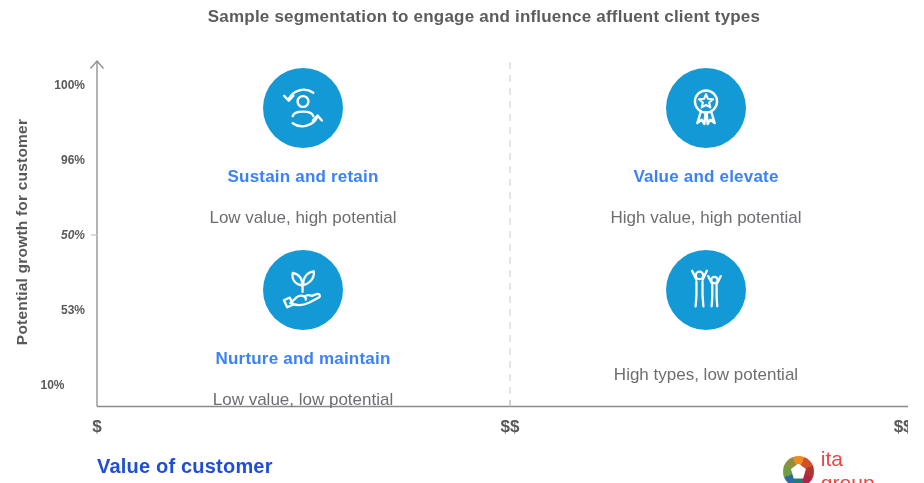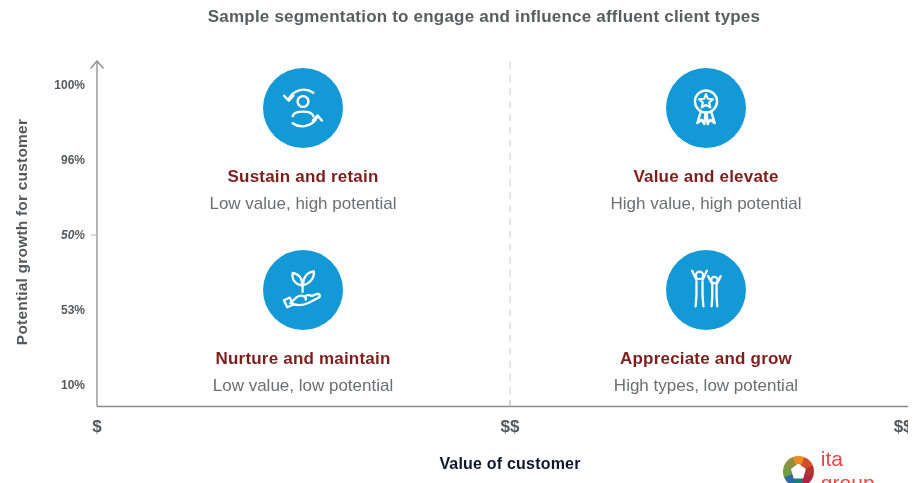--- a/index.html
+++ b/index.html
@@ -10,39 +10,39 @@
   .chart-title{
     position:absolute;top:7px;left:60px;right:0;text-align:center;
     font-size:17px;font-weight:bold;color:#5b5c5e;letter-spacing:.2px;
   }
   .y-axis-label{
     position:absolute;left:-117px;top:222px;width:280px;height:20px;
     transform:rotate(-90deg);text-align:center;
     font-size:15.5px;font-weight:bold;color:#58595b;letter-spacing:.2px;
   }
   .x-axis-label{
-    position:absolute;left:97px;width:826px;top:455px;text-align:center;
-    font-size:16px;font-weight:bold;color:#0f172a;letter-spacing:.2px;
+    position:absolute;left:97px;width:826px;top:455px;
+    font-size:20px;font-weight:bold;color:#1d4ed8;letter-spacing:.2px;
   }
   .y-tick{
     position:absolute;left:20px;width:65px;height:22px;text-align:right;
     font-size:12px;font-weight:bold;color:#58595b;line-height:22px;
   }
   .x-tick{
     position:absolute;top:416px;height:22px;font-size:17px;font-weight:bold;
     color:#58595b;line-height:22px;
   }
   .axes-svg{position:absolute;left:0;top:0;pointer-events:none;}
   .quad{position:absolute;width:320px;text-align:center;}
   .q-icon{
     display:inline-flex;align-items:center;justify-content:center;
     width:80px;height:80px;border-radius:50%;background:#1499d7;margin-bottom:16px;
   }
-  .q-title{font-size:17px;font-weight:bold;color:#7f1d1d;line-height:25px;letter-spacing:.2px;}
-  .q-sub{font-size:17px;color:#6d6e71;line-height:25px;margin-top:2px;}
+  .q-title{font-size:17px;font-weight:bold;color:#3b82f6;line-height:25px;letter-spacing:.2px;}
+  .q-sub{font-size:17px;color:#6d6e71;line-height:25px;margin-top:16px;}
   .logo{
     position:absolute;left:783px;top:447px;display:flex;align-items:center;gap:7px;
   }
   .logo-mark{
     position:relative;width:31px;height:31px;border-radius:50%;
     background:conic-gradient(from -22.5deg,
       #ef8b23 0 45deg,#d34f28 45deg 90deg,#b13430 90deg 135deg,#b02545 135deg 180deg,
       #1c7f73 180deg 225deg,#2e6ba5 225deg 270deg,#6f9e3e 270deg 315deg,#8d8f41 315deg 360deg);
   }
   .logo-mark::after{
@@ -57,21 +57,21 @@
 <div class="stage">
 
   <div class="chart-title">Sample segmentation to engage and influence affluent client types</div>
 
   <div class="y-axis-label">Potential growth for customer</div>
 
   <div class="y-tick" style="top:74px;">100%</div>
   <div class="y-tick" style="top:149px;">96%</div>
   <div class="y-tick" style="top:224px;font-style:italic;">50%</div>
   <div class="y-tick" style="top:299px;">53%</div>
-  <div class="y-tick" style="top:374px;">10%</div>
+  <div class="y-tick" style="top:374px;text-align:center;">10%</div>
 
   <svg class="axes-svg" width="924" height="483" viewBox="0 0 924 483">
     <line x1="510" y1="62" x2="510" y2="406" stroke="#d9dadb" stroke-width="1.4" stroke-dasharray="7 6"></line>
     <line x1="97" y1="61" x2="97" y2="406.5" stroke="#8a8b8e" stroke-width="1.3"></line>
     <polyline points="90.5,68.5 97,61 103.5,68.5" fill="none" stroke="#8a8b8e" stroke-width="1.3"></polyline>
     <line x1="97" y1="406.5" x2="916" y2="406.5" stroke="#8a8b8e" stroke-width="1.3"></line>
     <polyline points="908.5,400 916,406.5 908.5,413" fill="none" stroke="#8a8b8e" stroke-width="1.3"></polyline>
     <line x1="91" y1="235" x2="97" y2="235" stroke="#c8c9ca" stroke-width="1.3"></line>
     <line x1="510" y1="400" x2="510" y2="406.5" stroke="#c8c9ca" stroke-width="1.3"></line>
   </svg>
@@ -127,21 +127,20 @@
         <path d="M24.8 6.2 L21 14.3"></path>
         <path d="M15.2 16 L15.2 29 L14.4 39"></path>
         <path d="M20.8 16 L20.8 29 L21.6 39"></path>
         <circle cx="31.8" cy="14.8" r="3"></circle>
         <path d="M26 11.2 L29.3 17.8"></path>
         <path d="M37.6 11.2 L34.3 17.8"></path>
         <path d="M29.8 19.5 L29.8 30.5 L29.2 39"></path>
         <path d="M33.8 19.5 L33.8 30.5 L34.4 39"></path>
       </svg>
     </div>
-    <div class="q-title">Appreciate and grow</div>
     <div class="q-sub">High types, low potential</div>
   </div>
 
   <div class="x-tick" style="left:85px;width:24px;text-align:center;">$</div>
   <div class="x-tick" style="left:486px;width:48px;text-align:center;">$$</div>
   <div class="x-tick" style="left:860px;width:62px;text-align:right;">$$$</div>
 
   <div class="x-axis-label">Value of customer</div>
 
   <div class="logo">

